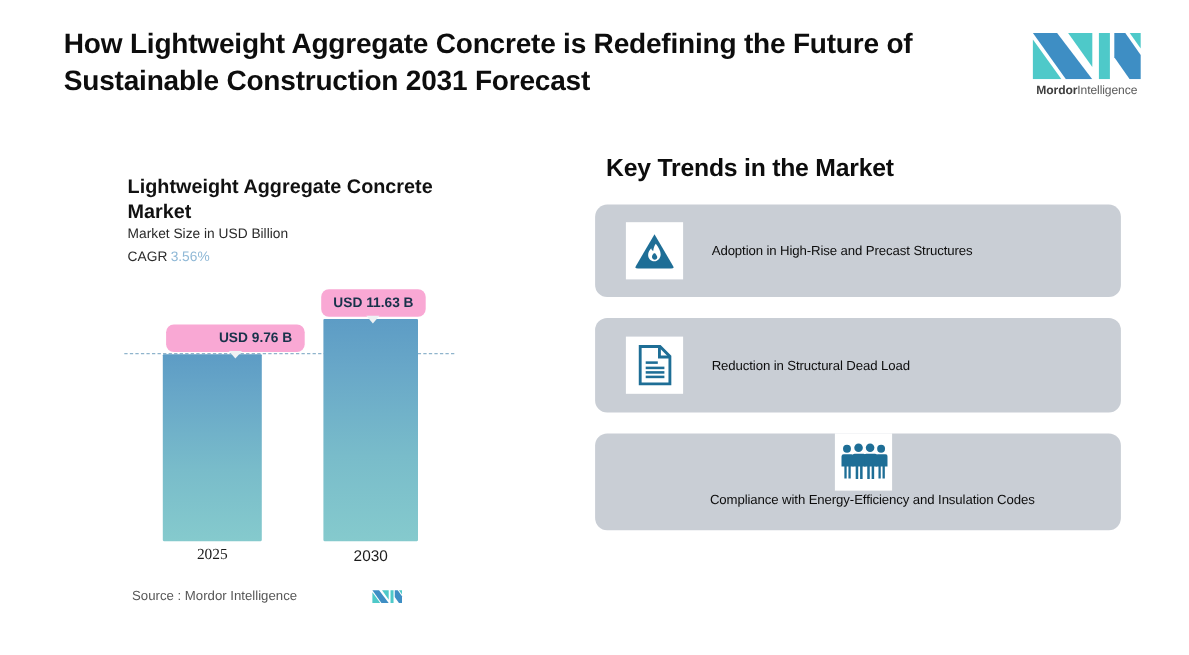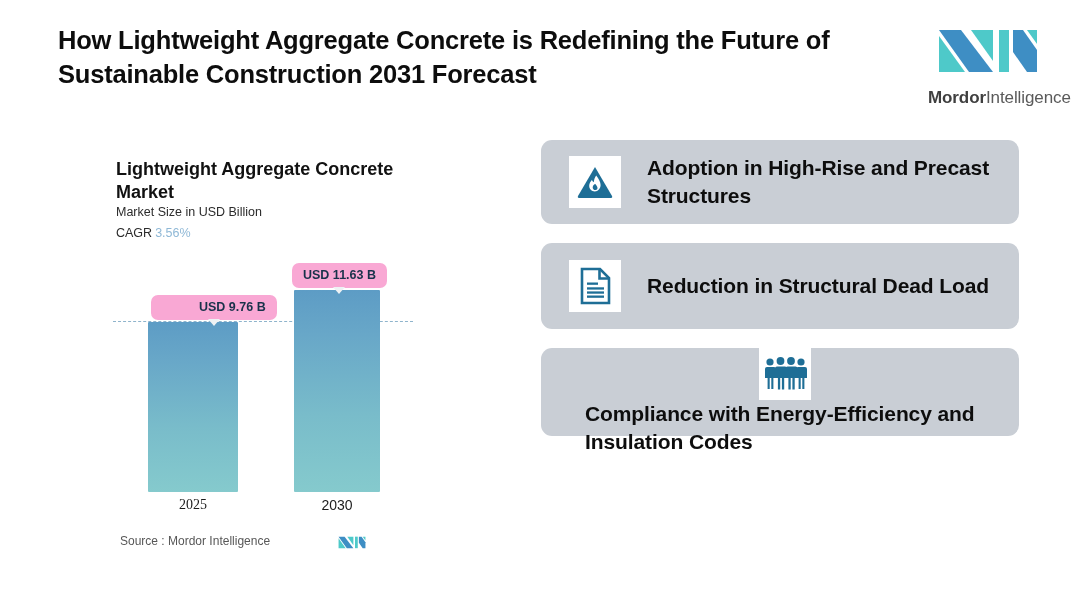--- a/index.html
+++ b/index.html
@@ -32,22 +32,22 @@
   
   .brand-logo {
     position: absolute;
     left: 928px;
     top: 16px;
     width: 120px;
     text-align: center;
   }
   .brand-mark { display: block; margin: 0 auto; }
   .brand-wordmark {
-    margin-top: 16px;
-    font-size: 17px;
+    margin-top: 4px;
+    font-size: 11px;
     letter-spacing: -0.1px;
     white-space: nowrap;
     color: #4d4d4d;
   }
   .brand-wordmark .bw-bold { font-weight: bold; color: #3f3f3f; }
   .brand-wordmark .bw-light { font-weight: normal; color: #5a5a5a; }
 
   
   .chart-panel {
     position: absolute;
@@ -192,22 +192,22 @@
     width: 52px;
     height: 52px;
     background: #ffffff;
     display: flex;
     align-items: center;
     justify-content: center;
     margin-left: 10px;
   }
   .trend-text {
     margin-left: 26px;
-    font-size: 21px;
-    font-weight: bold;
+    font-size: 12px;
+    font-weight: normal;
     line-height: 1.35;
     color: #0d0d0d;
     letter-spacing: -0.1px;
   }
 </style>
 </head>
 <body>
 
 <div class="page-title">How Lightweight Aggregate Concrete is Redefining the Future of Sustainable Construction 2031 Forecast</div>
 
@@ -254,20 +254,21 @@
       <polygon points="2,14 24,14 56,56 32,56" fill="#3e8ec4"></polygon>
       <polygon points="34,14 56,14 56,45" fill="#4ec9c9"></polygon>
       <polygon points="62,14 62,56 72,56 72,14" fill="#4ec9c9"></polygon>
       <polygon points="76,14 86,14 100,34 100,56 90,56 76,36" fill="#3e8ec4"></polygon>
       <polygon points="90,14 100,14 100,28" fill="#4ec9c9"></polygon>
     </svg>
   </div>
 </div>
 
 <div class="trends-panel">
+  <div class="trends-heading">Key Trends in the Market</div>
 
   <div class="trend-card card-1">
     <div class="trend-icon-box">
       <svg width="40" height="40" viewBox="0 0 40 40" xmlns="http://www.w3.org/2000/svg">
         <path d="M20 5 L37 34 Q38 36 35 36 L5 36 Q2 36 3 34 Z" fill="#1e6e96"></path>
         <path d="M21.2 13.5 c2.6 3.6 4.4 6.4 4.4 9.6 c0 3.6-2.6 6.4-5.8 6.4 c-3.2 0-5.6-2.5-5.6-5.7 c0-2.4 1.3-4.3 2.8-6.1 c0.3 1.3 0.9 2.1 1.8 2.5 c0.3-2.8 1-4.9 2.4-6.7 Z M19.4 22.2 c-1.1 1.1-1.7 2.1-1.7 3.3 c0 1.5 1.1 2.6 2.5 2.6 c1.3 0 2.3-0.9 2.3-2.2 c0-1.4-1.2-2.3-2.1-3.9 c-0.3 0.3-0.6 0.5-1 0.2 Z" fill="#ffffff"></path>
       </svg>
     </div>
     <div class="trend-text">Adoption in High-Rise and Precast Structures</div>
   </div>

